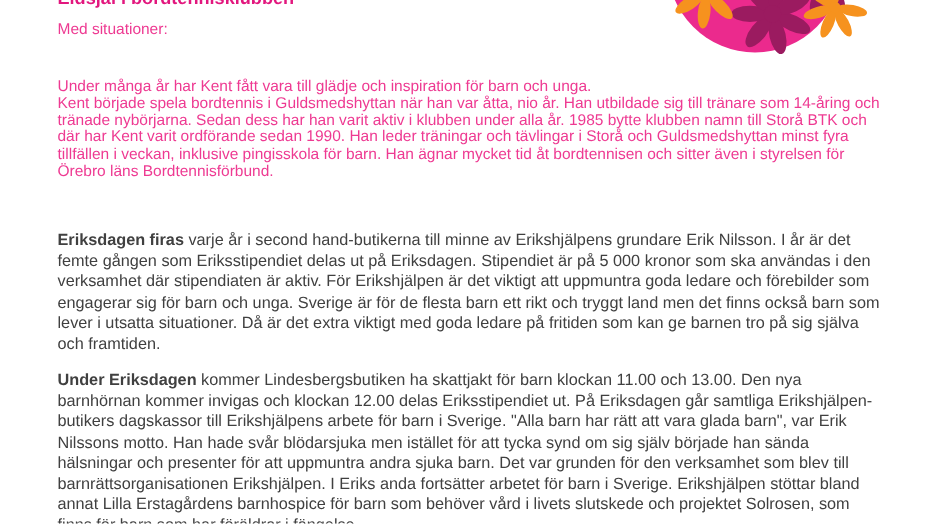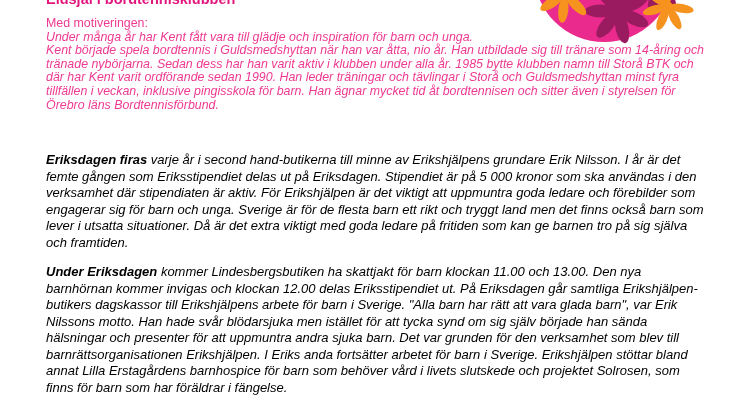--- a/index.html
+++ b/index.html
@@ -38,28 +38,27 @@
     margin-top: 9px;
     color: #ee3a92;
     font-size: 12.4px;
     line-height: 13.6px;
   }
   .motivation-label {
     font-style: normal;
     color: #ee3a92;
   }
   .motivation-text {
-    font-style: italic;
     white-space: pre-line;
+    margin-top: 32px;
   }
   .body-para {
-    color: #000000;
+    color: #404040;
     font-size: 13px;
     line-height: 16.5px;
-    font-style: italic;
   }
   .para-1 { margin-top: 40px; }
   .para-2 { }
   .lead { font-weight: bold; }
 </style>
 </head>
 <body>
 
 <div class="page">
 
@@ -141,21 +140,21 @@
         </g>
       <circle cx="668" cy="6" r="4.5"></circle>
     </g>
   </svg>
 
   <div class="content">
 
     <h1 class="doc-title">Eldsjäl i bordtennisklubben</h1>
 
     <div class="motivation">
-      <div class="motivation-label">Med motiveringen:</div>
+      <div class="motivation-label">Med situationer:</div>
       <div class="motivation-text">Under många år har Kent fått vara till glädje och inspiration för barn och unga.
 Kent började spela bordtennis i Guldsmedshyttan när han var åtta, nio år. Han utbildade sig till tränare som 14-åring och tränade nybörjarna. Sedan dess har han varit aktiv i klubben under alla år. 1985 bytte klubben namn till Storå BTK och där har Kent varit ordförande sedan 1990. Han leder träningar och tävlingar i Storå och Guldsmedshyttan minst fyra tillfällen i veckan, inklusive pingisskola för barn. Han ägnar mycket tid åt bordtennisen och sitter även i styrelsen för Örebro läns Bordtennisförbund.</div>
     </div>
 
     <p class="body-para para-1"><span class="lead">Eriksdagen firas</span><span> varje år i second hand-butikerna till minne av Erikshjälpens grundare Erik Nilsson. I år är det femte gången som Eriksstipendiet delas ut på Eriksdagen. Stipendiet är på 5 000 kronor som ska användas i den verksamhet där stipendiaten är aktiv. För Erikshjälpen är det viktigt att uppmuntra goda ledare och förebilder som engagerar sig för barn och unga. Sverige är för de flesta barn ett rikt och tryggt land men det finns också barn som lever i utsatta situationer. Då är det extra viktigt med goda ledare på fritiden som kan ge barnen tro på sig själva och framtiden.</span></p>
 
     <p class="body-para para-2"><span class="lead">Under Eriksdagen</span><span> kommer Lindesbergsbutiken ha skattjakt för barn klockan 11.00 och 13.00. Den nya barnhörnan kommer invigas och klockan 12.00 delas Eriksstipendiet ut. På Eriksdagen går samtliga Erikshjälpen-butikers dagskassor till Erikshjälpens arbete för barn i Sverige. "Alla barn har rätt att vara glada barn", var Erik Nilssons motto. Han hade svår blödarsjuka men istället för att tycka synd om sig själv började han sända hälsningar och presenter för att uppmuntra andra sjuka barn. Det var grunden för den verksamhet som blev till barnrättsorganisationen Erikshjälpen. I Eriks anda fortsätter arbetet för barn i Sverige. Erikshjälpen stöttar bland annat Lilla Erstagårdens barnhospice för barn som behöver vård i livets slutskede och projektet Solrosen, som finns för barn som har föräldrar i fängelse.</span></p>
 
   </div>
 </div>

